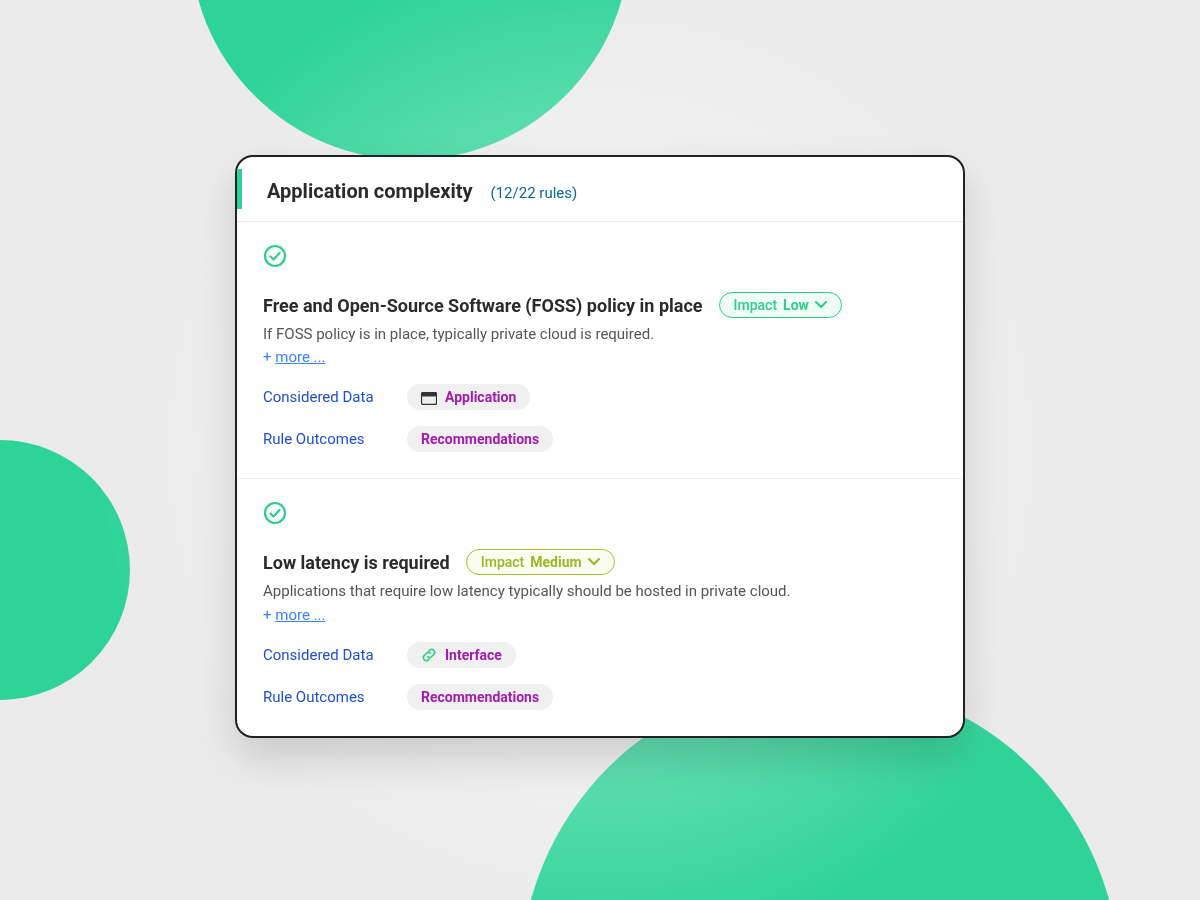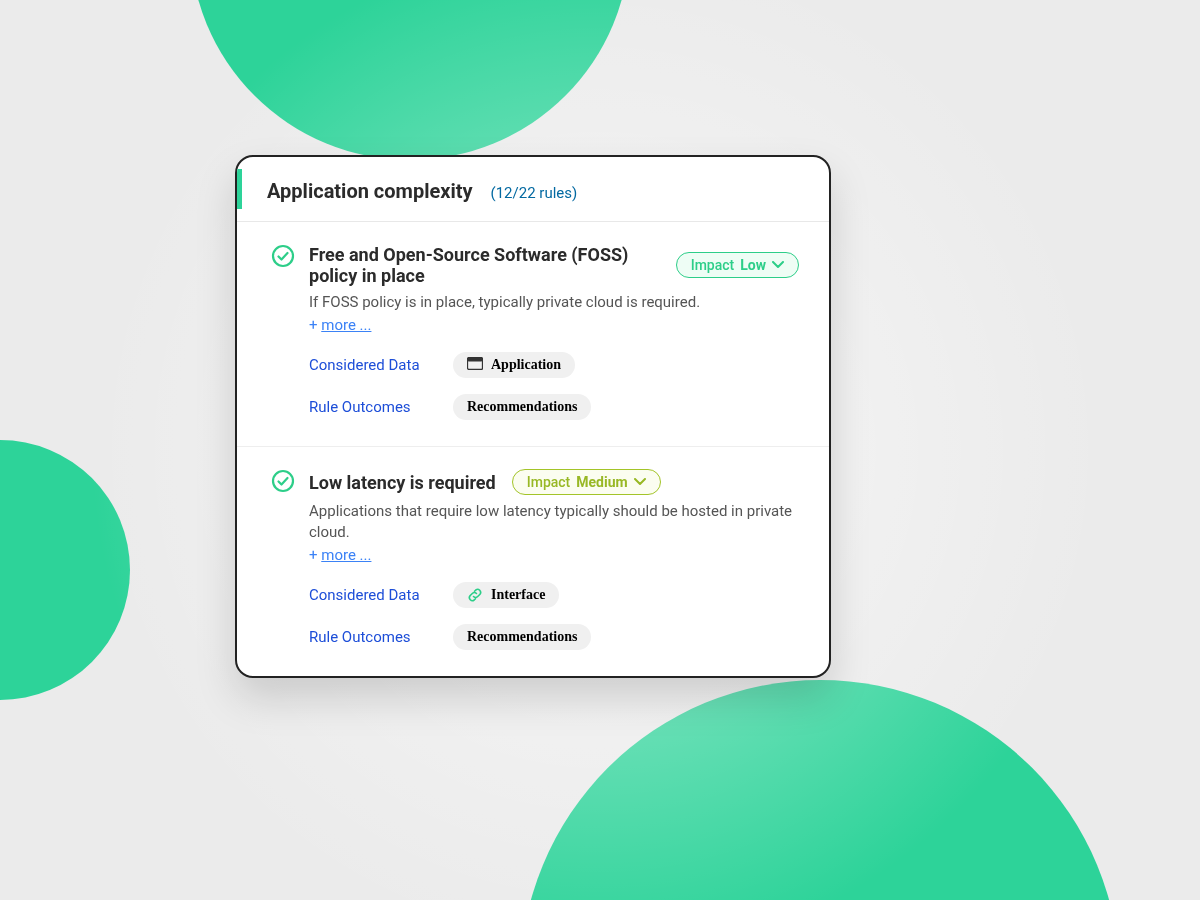--- a/index.html
+++ b/index.html
@@ -45,21 +45,21 @@
     transform: translate(-50%, -50%);
     width: 1200px;
     height: 1200px;
     background: radial-gradient(circle, rgba(255,255,255,0.6) 0%, rgba(255,255,255,0) 60%);
     pointer-events: none;
   }
   .card {
     position: absolute;
     top: 155px;
     left: 235px;
-    width: 596px;
+    width: 730px;
     background: #fff;
     border: 2px solid #222;
     border-radius: 18px;
     box-shadow: 0 20px 40px rgba(0,0,0,0.15);
     overflow: hidden;
   }
   .card-header {
     display: flex;
     align-items: baseline;
     gap: 18px;
@@ -80,23 +80,24 @@
     font-size: 20px;
     font-weight: 700;
     color: #2b2b2b;
   }
   .header-count {
     font-size: 15px;
     color: #0369a1;
   }
   .rule {
     display: flex;
-    padding: 22px 30px 26px 34px;
+    padding: 22px 30px 26px 26px;
     border-bottom: 1px solid #eee;
-    gap: 14px;
+    gap: 24px;
+    flex-direction: column;
   }
   .rule:last-child { border-bottom: none; }
   .check-icon svg { display: block; }
   .rule-body { flex: 1; }
   .rule-title-row {
     display: flex;
     align-items: center;
     gap: 16px;
     margin-bottom: 6px;
   }
@@ -149,29 +150,28 @@
     margin-bottom: 16px;
   }
   .meta-row:last-child { margin-bottom: 0; }
   .meta-label {
     font-size: 15px;
     color: #1d4ed8;
     min-width: 122px;
   }
   .pill {
     display: inline-flex;
-    align-items: flex-start;
+    align-items: flex-end;
     gap: 8px;
     background: #f0f0f0;
     border-radius: 16px;
     padding: 5px 14px;
     font-size: 14px;
     font-weight: 700;
-    color: #000000;
-    font-family: Liberation Serif, serif;
+    color: #a21caf;
   }
   .pill-icon {
     display: inline-flex;
     align-items: center;
   }
   .pill-icon svg { display: block; }
 </style>
 </head>
 <body>
 

